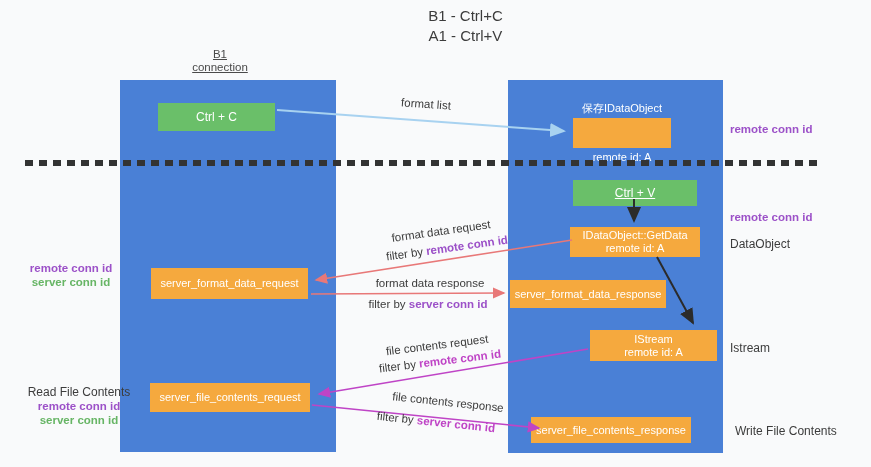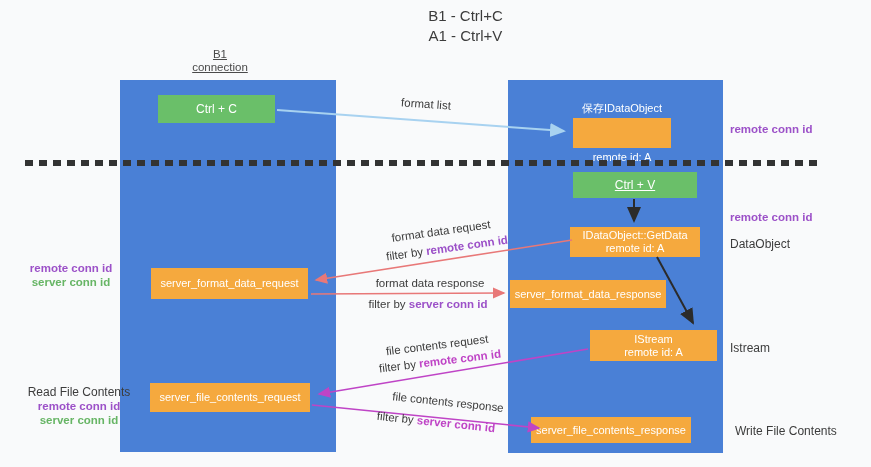--- a/index.html
+++ b/index.html
@@ -19,21 +19,21 @@
 
   .col{position:absolute;background:var(--blue);}
   .col.left{left:120px;top:80px;width:216px;height:372px;}
   .col.right{left:508px;top:80px;width:215px;height:373px;}
 
   svg.layer{position:absolute;left:0;top:0;pointer-events:none;}
 
   .box{position:absolute;color:#fff;font-size:11px;line-height:13px;text-align:center;
        display:flex;flex-direction:column;justify-content:center;}
   .box.orange{background:var(--orange);}
-  .box.green{background:var(--green);font-size:12px;}
+  .box.green{background:var(--green);font-size:12px;margin-top:8px;}
   .b-ctrlc{left:158px;top:95px;width:117px;height:28px;}
   .b-save{left:573px;top:118px;width:98px;height:30px;gap:36px;}
   .b-ctrlv{left:573px;top:172px;width:124px;height:26px;text-decoration:underline;}
   .b-getdata{left:570px;top:227px;width:130px;height:30px;}
   .b-fmtreq{left:151px;top:268px;width:157px;height:31px;}
   .b-fmtresp{left:510px;top:280px;width:156px;height:28px;}
   .b-istream{left:590px;top:330px;width:127px;height:31px;}
   .b-filereq{left:150px;top:383px;width:160px;height:29px;}
   .b-fileresp{left:531px;top:417px;width:160px;height:26px;}
 

